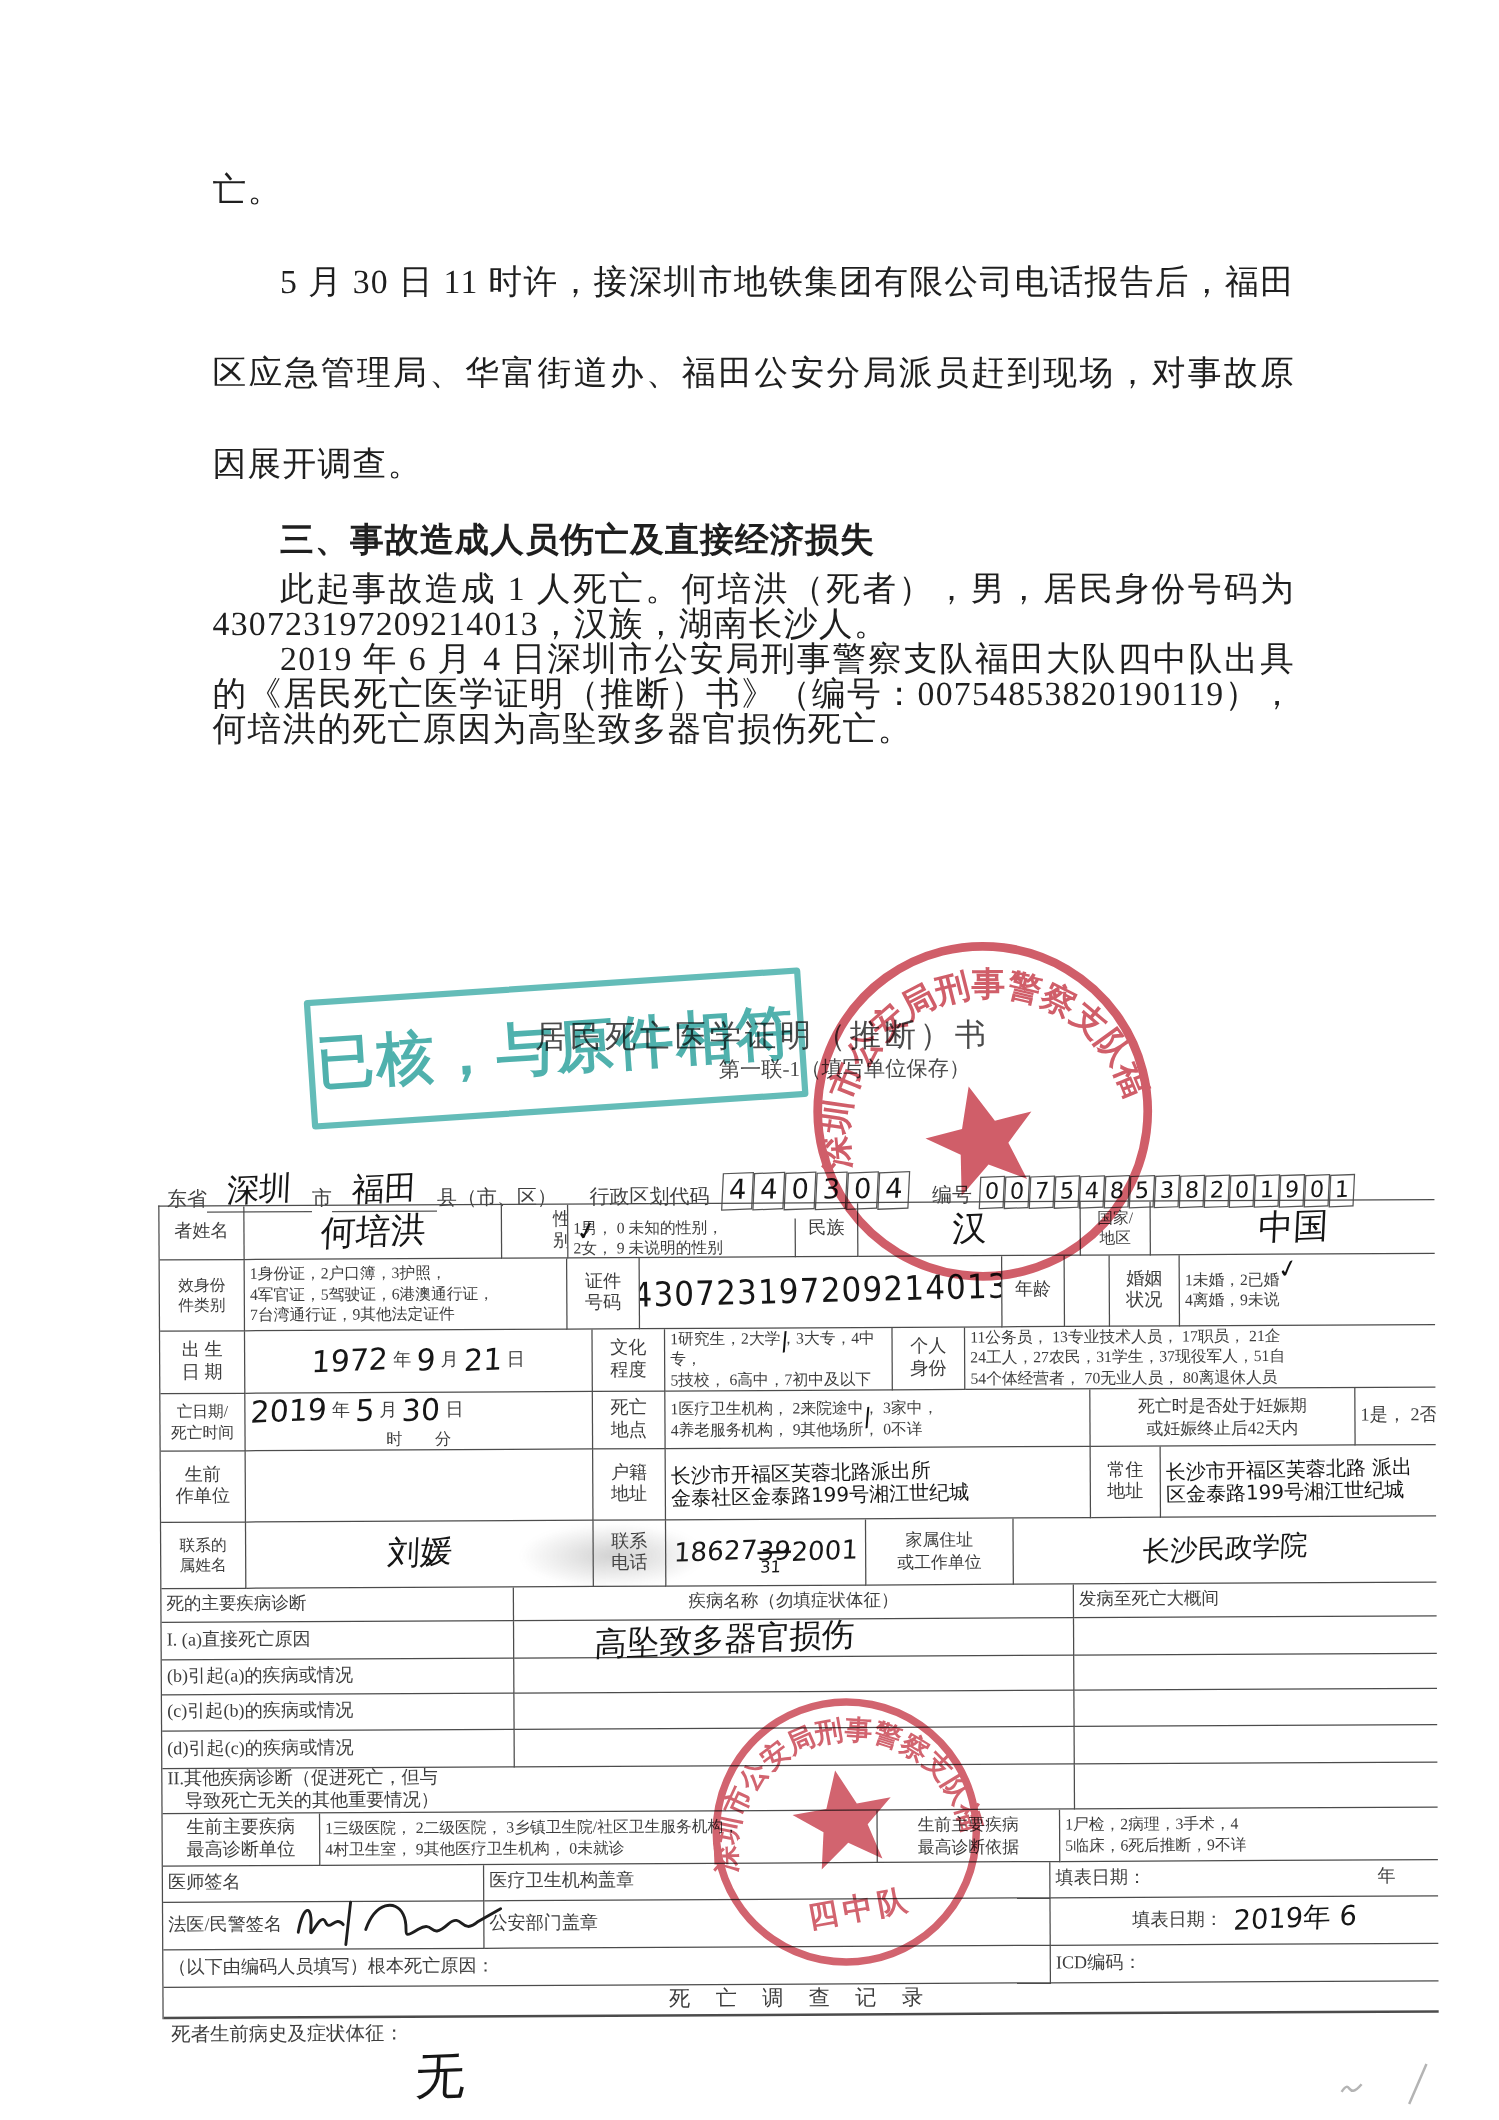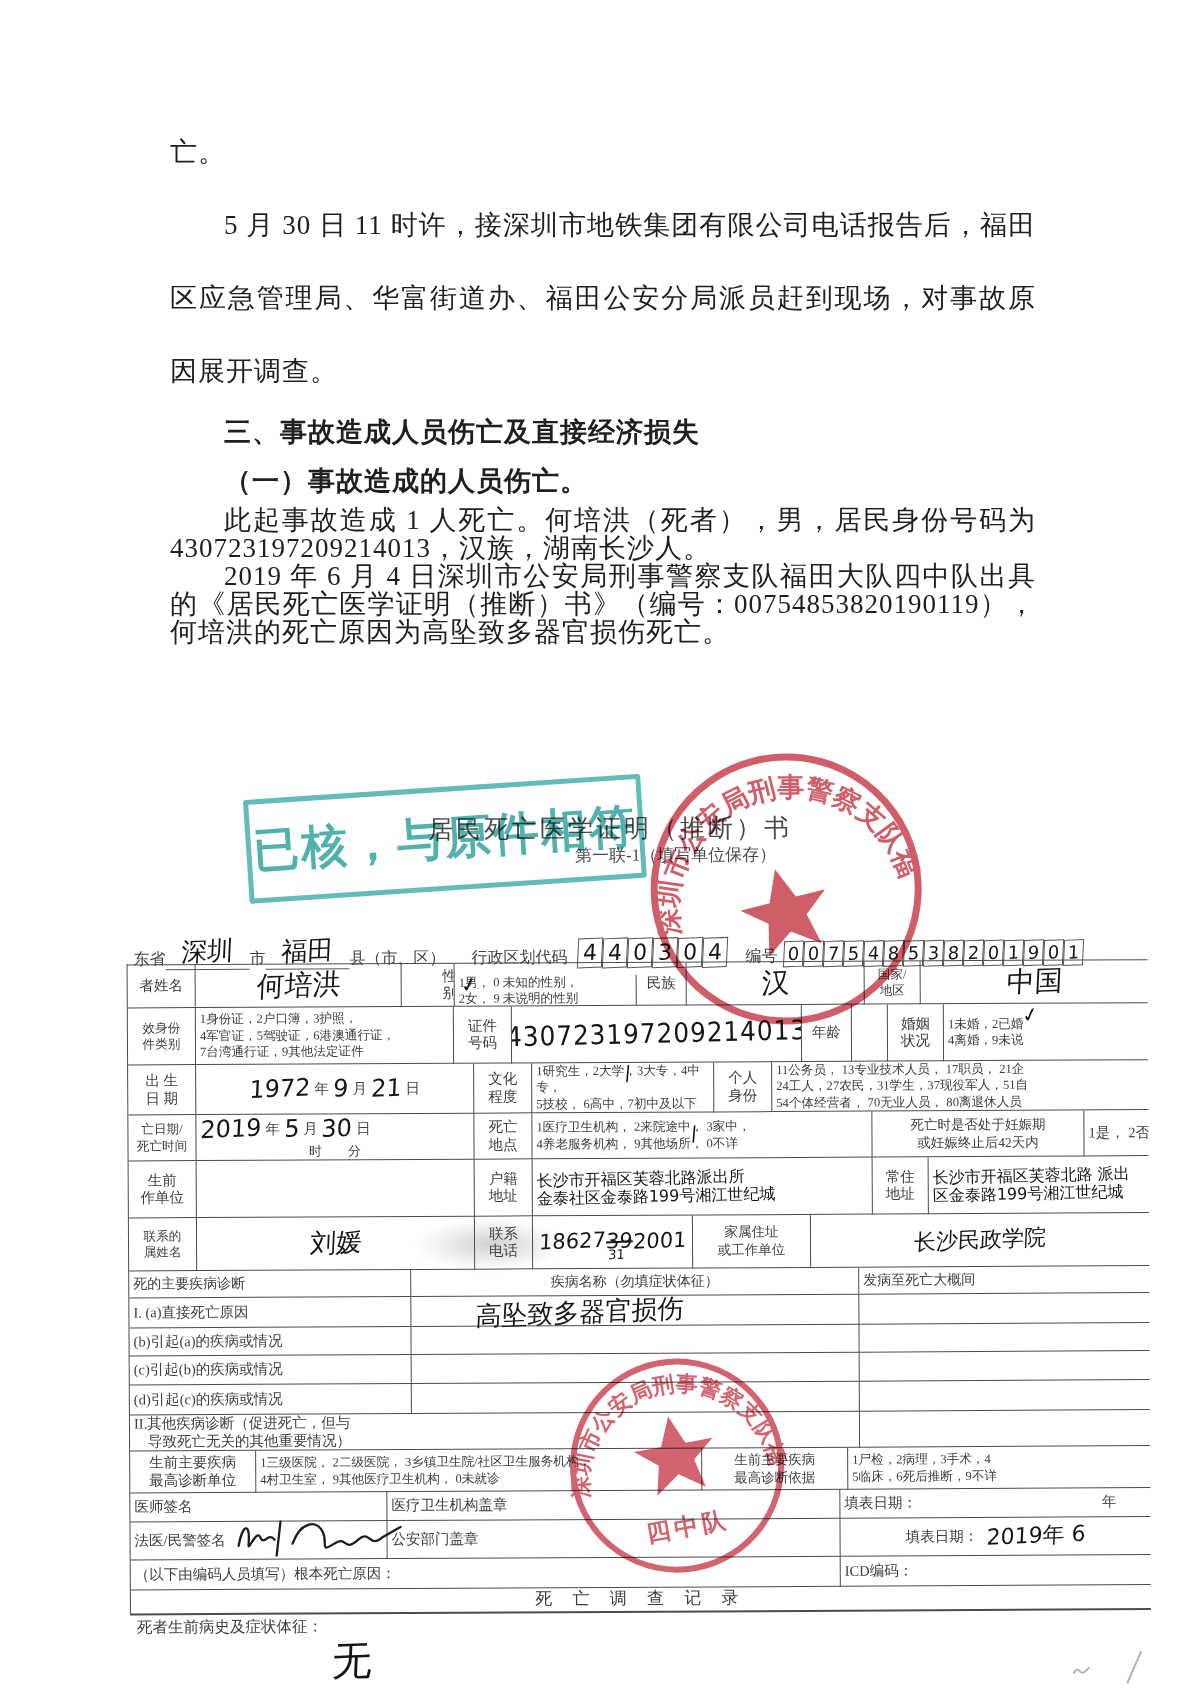--- a/index.html
+++ b/index.html
@@ -62,21 +62,20 @@
 </style>
 </head>
 <body>
 
 <div id="page">
 
   <div id="doc">
     <p class="lh-wide">亡。</p>
     <p class="lh-wide indent">5 月 30 日 11 时许，接深圳市地铁集团有限公司电话报告后，福田区应急管理局、华富街道办、福田公安分局派员赶到现场，对事故原因展开调查。</p>
     <p class="hei h-line indent">三、事故造成人员伤亡及直接经济损失</p>
-    <p class="hei h-line indent">（一）事故造成的人员伤亡。</p>
     <p class="lh-mid indent">此起事故造成 1 人死亡。何培洪（死者），男，居民身份号码为 430723197209214013，汉族，湖南长沙人。</p>
     <p class="lh-mid indent">2019 年 6 月 4 日深圳市公安局刑事警察支队福田大队四中队出具的《居民死亡医学证明（推断）书》（编号：00754853820190119），何培洪的死亡原因为高坠致多器官损伤死亡。</p>
   </div>
 
   <div id="scan">
 
     <div id="form-title">居民死亡医学证明（推断）书</div>
     <div id="form-copy">第一联-1（填写单位保存）</div>
 
     <div id="form-head">

